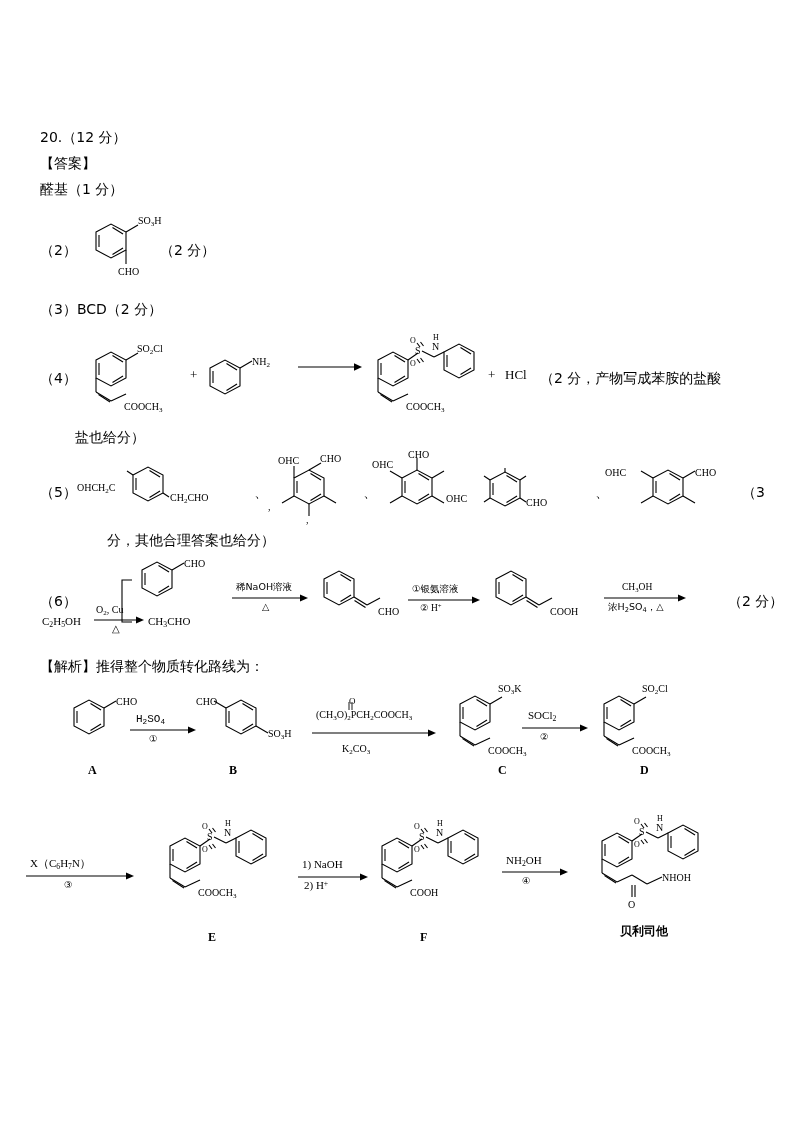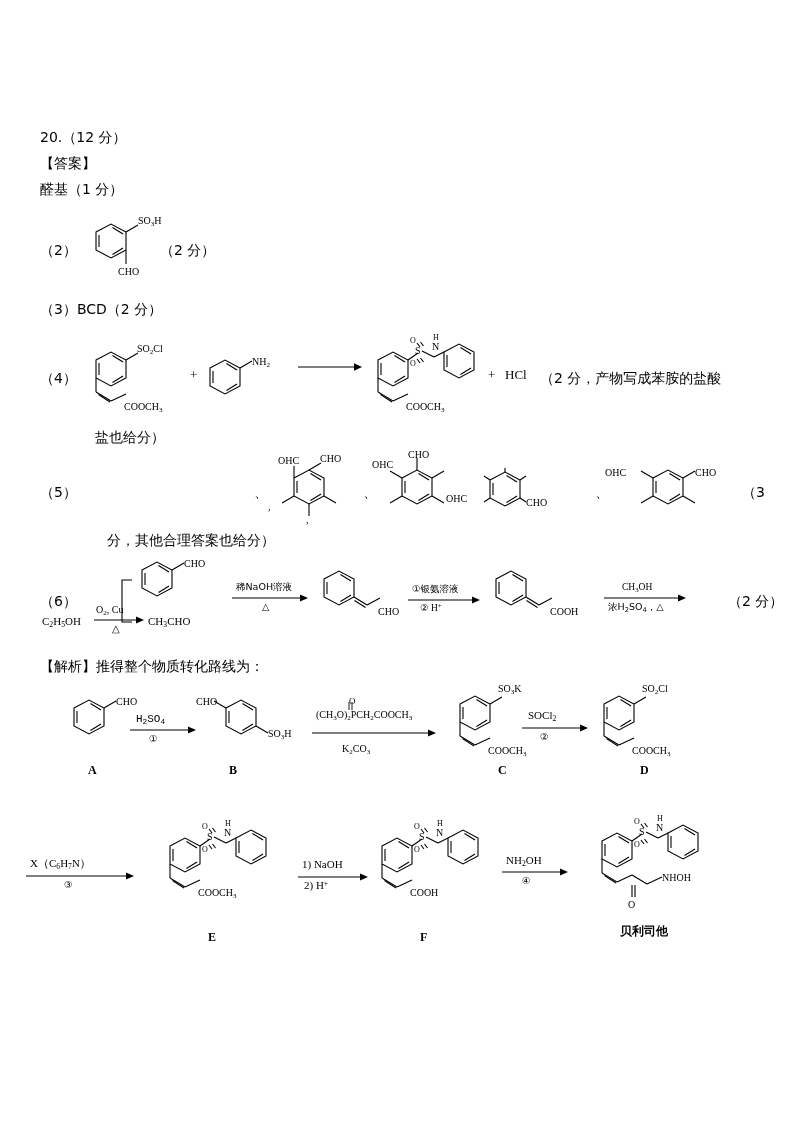--- a/index.html
+++ b/index.html
@@ -139,24 +139,38 @@
       <text class="tiny" x="73" y="10">H</text>
       <text class="tiny" x="50" y="13">O</text>
       <text class="tiny" x="50" y="36">O</text>
       <text class="lbl" x="46" y="80">COOCH<tspan font-size="7" dy="2">3</tspan></text>
     </svg>
   </div>
 
   <div class="ln" style="left:488px; top:366px; font-size:13px;">+</div>
   <div class="ln" style="left:505px; top:366px; font-size:13px;">HCl</div>
   <div class="ln cn" style="left:540px; top:369px;">（2 分，产物写成苯胺的盐酸</div>
-  <div class="ln cn" style="left:75px; top:428px;margin-left:20px;">盐也给分）</div>
+  <div class="ln cn" style="left:75px; top:428px;">盐也给分）</div>
 
   <div class="ln cn" style="left:40px; top:483px;">（5）</div>
 
+  <div class="struct" style="left:75px; top:465px;">
+    <svg width="180" height="42" viewBox="0 0 180 42">
+      <g fill="none" stroke="#000" stroke-width="1.1">
+        <polygon points="58,10 73,2 88,10 88,28 73,36 58,28"></polygon>
+        <line x1="61" y1="13" x2="61" y2="25"></line>
+        <line x1="74.5" y1="5.5" x2="85" y2="12"></line>
+        <line x1="85" y1="26" x2="74.5" y2="32.5"></line>
+        <line x1="58" y1="10" x2="52" y2="6"></line>
+        <line x1="88" y1="28" x2="94" y2="32"></line>
+      </g>
+      <text class="lbl" x="2" y="26">OHCH<tspan font-size="7" dy="2">2</tspan><tspan dy="-2">C</tspan></text>
+      <text class="lbl" x="95" y="36">CH<tspan font-size="7" dy="2">2</tspan><tspan dy="-2">CHO</tspan></text>
+    </svg>
+  </div>
   <div class="ln cn" style="left:254px; top:483px;">、</div>
 
   <div class="struct" style="left:268px; top:450px;">
     <svg width="96" height="75" viewBox="0 0 96 75">
       <g fill="none" stroke="#000" stroke-width="1.1">
         <polygon points="26,28 41,20 56,28 56,46 41,54 26,46"></polygon>
         <line x1="29" y1="31" x2="29" y2="43"></line>
         <line x1="42.5" y1="23.5" x2="53" y2="30"></line>
         <line x1="53" y1="44" x2="42.5" y2="50.5"></line>
         <line x1="26" y1="28" x2="26" y2="16"></line>

